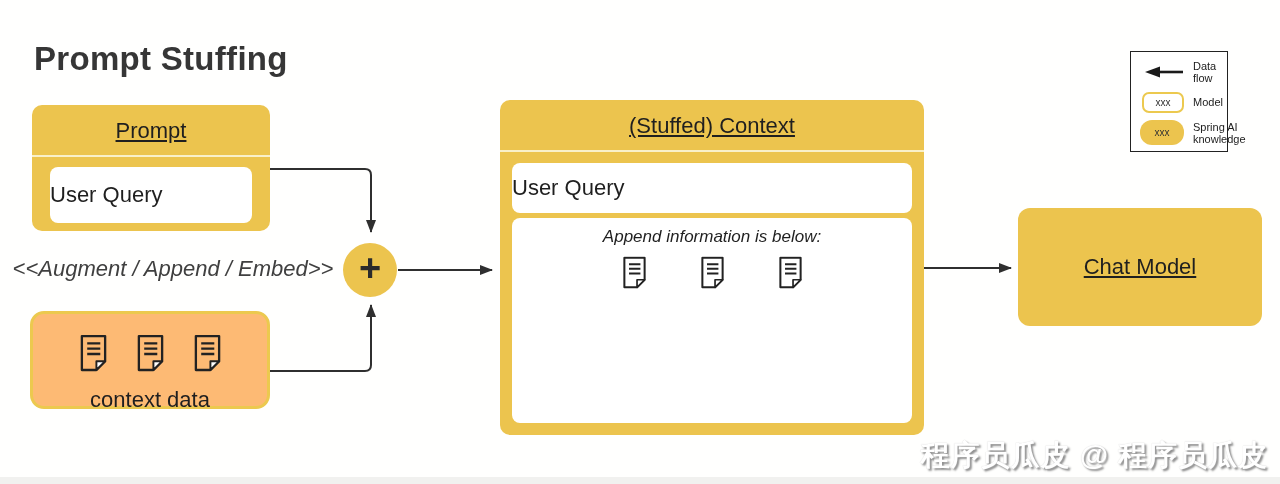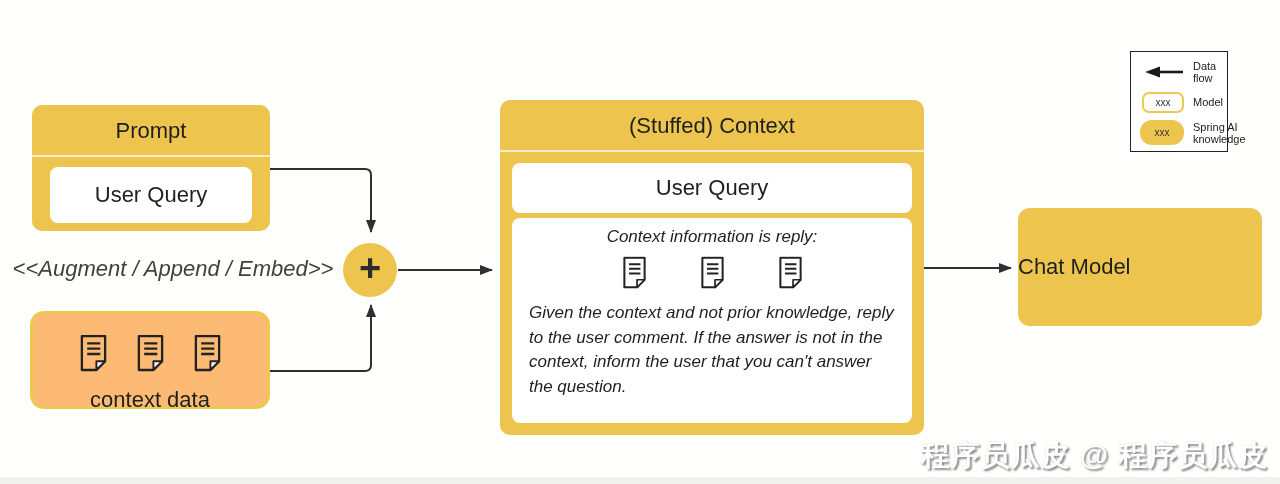--- a/index.html
+++ b/index.html
@@ -4,27 +4,27 @@
 <style>
   html,body{margin:0;padding:0;background:#ffffff;}
   .canvas{
     position:relative;width:1280px;height:484px;background:#fffffe;
     font-family:"Liberation Sans",sans-serif;color:#1f1f1f;overflow:hidden;
   }
   .page-title{
     position:absolute;left:34px;top:40px;font-size:33px;font-weight:600;
     color:#363636;letter-spacing:0.3px;
   }
-  .yellow-box{position:absolute;background:#ECC44E;border-radius:10px;}
+  .yellow-box{position:absolute;background:#ECC44E;border-radius:10px;text-decoration:underline;}
   .box-header{
     height:50px;line-height:52px;text-align:center;font-size:22px;color:#1f1f1f;
     border-bottom:2px solid #f9f0c9;
   }
   .white-box{position:absolute;background:#ffffff;border-radius:8px;}
-  .center-22{text-align:center;font-size:22px;color:#1f1f1f;}
+  .center-22{text-align:left;font-size:22px;color:#1f1f1f;}
   
   .prompt-box{left:32px;top:105px;width:238px;height:126px;}
   .prompt-user-query{left:18px;top:62px;width:202px;height:56px;line-height:56px;}
   
   .augment-label{
     position:absolute;left:0;top:256px;width:346px;text-align:center;
     font-style:italic;font-size:22px;color:#404040;
   }
   
   .context-data-box{
@@ -46,21 +46,21 @@
   .context-info-box{left:12px;top:118px;width:400px;height:205px;font-style:italic;}
   .context-info-heading{margin-top:9px;text-align:center;font-size:17px;color:#1f1f1f;}
   .context-info-box .icons{display:flex;justify-content:center;gap:51px;margin-top:7px;}
   .context-info-box .doc{width:27px;height:38px;}
   .instruction-text{
     margin:9px 16px 0 17px;font-size:17px;line-height:24.5px;text-align:left;color:#1f1f1f;
   }
   
   .chat-model-box{
     left:1018px;top:208px;width:244px;height:118px;border-radius:12px;
-    line-height:118px;text-align:left;font-size:22px;
+    line-height:118px;text-align:center;font-size:22px;
   }
   
   .arrows{position:absolute;left:0;top:0;pointer-events:none;}
   
   .legend{
     position:absolute;left:1130px;top:51px;width:98px;height:101px;background:#fff;
     border:1.5px solid #222;box-sizing:border-box;display:flex;flex-direction:column;
     justify-content:space-between;padding:8px 4px 6px 9px;
   }
   .legend-row{display:flex;align-items:center;gap:9px;font-size:11px;color:#1c1c1c;line-height:12px;}
@@ -86,20 +86,21 @@
   <svg class="hidden-defs" aria-hidden="true">
     <symbol id="docsym" viewBox="0 0 32 40">
       <path d="M4 2 H28 V28 L19 37 H4 Z" fill="none" stroke="#222" stroke-width="2.4" stroke-linejoin="round"></path>
       <path d="M28 28 L19 28 L19 37 Z" fill="#fff" stroke="#222" stroke-width="2" stroke-linejoin="round"></path>
       <line x1="9.5" y1="9.5" x2="23" y2="9.5" stroke="#222" stroke-width="2.4"></line>
       <line x1="9.5" y1="15" x2="23" y2="15" stroke="#222" stroke-width="2.4"></line>
       <line x1="9.5" y1="20.5" x2="23" y2="20.5" stroke="#222" stroke-width="2.4"></line>
     </symbol>
   </svg>
 
+  <div class="page-title">Prompt Stuffing</div>
 
   <div class="yellow-box prompt-box">
     <div class="box-header">Prompt</div>
     <div class="white-box center-22 prompt-user-query">User Query</div>
   </div>
 
   <div class="augment-label">&lt;&lt;Augment / Append / Embed&gt;&gt;</div>
 
   <div class="context-data-box">
     <div class="icons">
@@ -117,33 +118,32 @@
   </div>
 
   <div class="plus-node">
     <span>+</span>
   </div>
 
   <div class="yellow-box stuffed-box">
     <div class="box-header">(Stuffed) Context</div>
     <div class="white-box center-22 stuffed-user-query">User Query</div>
     <div class="white-box context-info-box">
-      <div class="context-info-heading">Context information is reply:</div>
+      <div class="context-info-heading">Append information is below:</div>
       <div class="icons">
         <svg class="doc" viewBox="0 0 32 40">
             <use href="#docsym"></use>
           </svg>
         <svg class="doc" viewBox="0 0 32 40">
             <use href="#docsym"></use>
           </svg>
         <svg class="doc" viewBox="0 0 32 40">
             <use href="#docsym"></use>
           </svg>
       </div>
-      <div class="instruction-text">Given the context and not prior knowledge, reply to the user comment. If the answer is not in the context, inform the user that you can't answer the question.</div>
     </div>
   </div>
 
   <div class="yellow-box chat-model-box">Chat Model</div>
 
   <svg class="arrows" width="1280" height="484">
     <defs>
       <marker id="ah" markerUnits="userSpaceOnUse" markerWidth="14" markerHeight="12" refX="12" refY="5" orient="auto">
         <path d="M0,0 L13,5 L0,10 Z" fill="#2f2f2f"></path>
       </marker>

